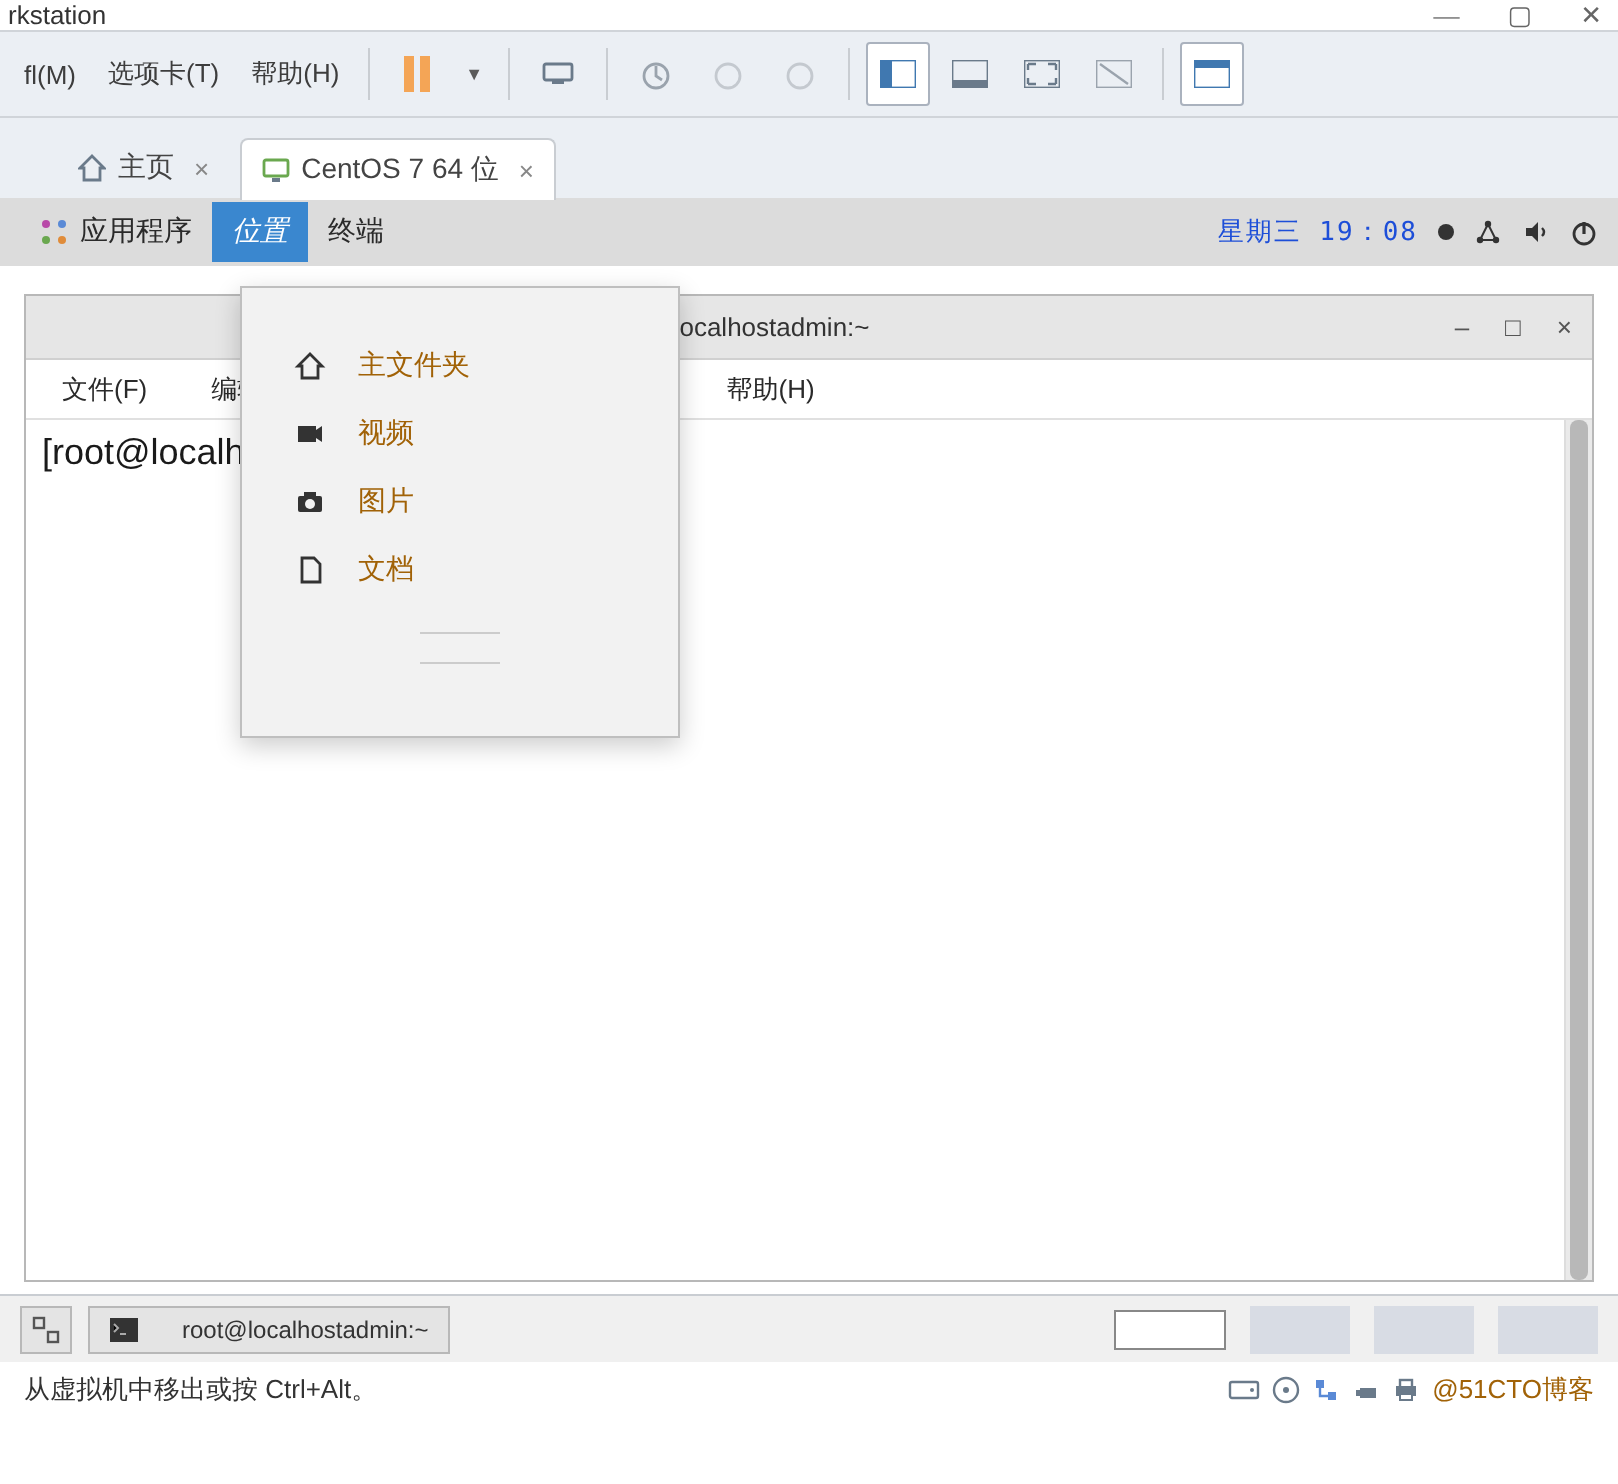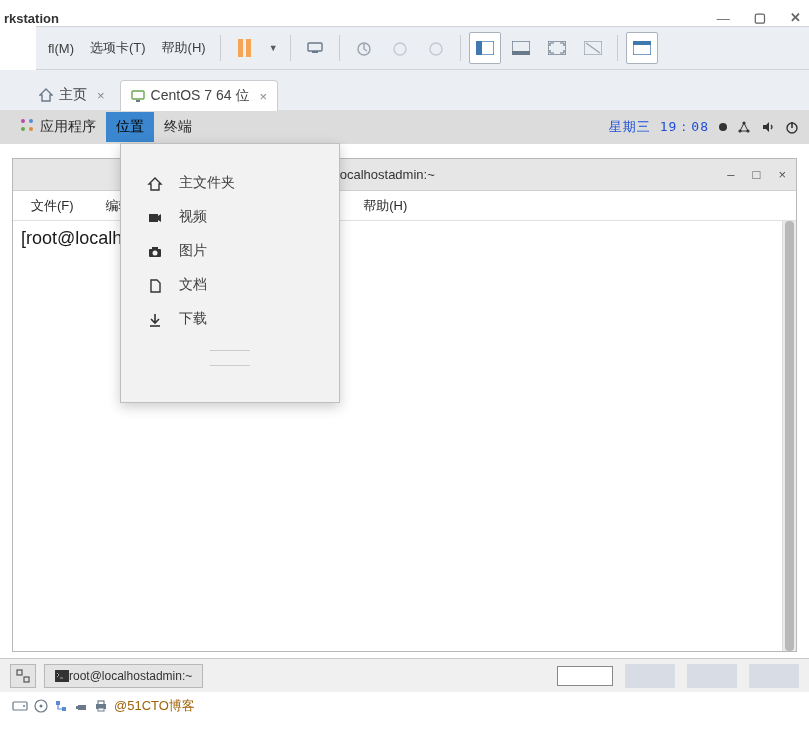--- a/index.html
+++ b/index.html
@@ -1,70 +1,70 @@
 <!DOCTYPE html>
 <html><head>
   <meta charset="utf-8">
   <style>
     * { box-sizing: border-box; margin: 0; padding: 0; font-family: "Segoe UI", "Microsoft YaHei", sans-serif; }
     body { width: 809px; height: 742px; background: #fff; overflow: hidden; position: relative; }
     
     
-    .outer-titlebar { height: 26px; display: flex; align-items: flex-end; justify-content: space-between; padding: 0 8px 0 4px; font-size: 13px; color: #333; font-weight: bold; }
+    .outer-titlebar { height: 15px; display: flex; align-items: flex-start; justify-content: space-between; padding: 0 8px 0 4px; font-size: 13px; color: #333; }
     .outer-titlebar .controls { display: flex; gap: 24px; color: #666; }
     .outer-titlebar .controls span { cursor: default; font-family: "Segoe UI Symbol"; }
     
     
-    .toolbar { height: 44px; background: #ebeff4; border-top: 1px solid #d0d4d9; border-bottom: 1px solid #d0d4d9; display: flex; align-items: center; padding: 0 6px; gap: 4px; font-size: 13px; color: #3d3d3d; margin-left: 36px; }
+    .toolbar { height: 44px; background: #ebeff4; border-top: 1px solid #d0d4d9; border-bottom: 1px solid #d0d4d9; display: flex; align-items: center; padding: 0 6px; gap: 4px; font-size: 13px; color: #3d3d3d; }
     .toolbar .menu-item { padding: 4px 6px; cursor: default; }
     .toolbar .sep { width: 1px; height: 26px; background: #c9cdd2; margin: 0 4px; }
     .toolbar .icon-btn { width: 32px; height: 32px; display: flex; align-items: center; justify-content: center; color: #5a5a5a; }
     .toolbar .icon-btn.active { background: #fff; border: 1px solid #aab2be; border-radius: 2px; }
     .pause-bars { display: inline-flex; gap: 3px; }
     .pause-bars > div { width: 5px; height: 18px; background: #f4a556; }
     .dropdown-arrow { font-size: 9px; color: #5a5a5a; padding: 0 4px; }
     
     
     .tab-bar { height: 40px; background: #ebeff4; display: flex; align-items: flex-end; padding: 0 28px; gap: 4px; }
     .tab { display: flex; align-items: center; gap: 6px; padding: 6px 10px; font-size: 14px; color: #444; border: 1px solid transparent; border-bottom: none; border-radius: 4px 4px 0 0; }
     .tab.active { background: #fff; border-color: #c9cdd2; position: relative; bottom: -1px; }
     .tab .close-x { color: #888; font-size: 13px; margin-left: 4px; }
     .tab .home-icon { color: #6a7a8a; }
     
     
     .gnome-panel { height: 34px; background: #dcdcdc; display: flex; align-items: center; padding: 0 10px; font-size: 14px; color: #2a2a2a; }
-    .gnome-panel .app-item { display: flex; gap: 6px; padding: 6px 10px; cursor: default; }
-    .gnome-panel .app-item.selected { background: #3a87cf; color: #000000; }
+    .gnome-panel .app-item { display: flex; align-items: center; gap: 6px; padding: 6px 10px; cursor: default; }
+    .gnome-panel .app-item.selected { background: #3a87cf; color: #ffffff; font-style: italic; }
     .gnome-panel .spacer { flex: 1; }
     .gnome-panel .status { display: flex; align-items: center; gap: 10px; color: #1d4ed8; font-size: 13px; }
     .gnome-panel .status .time { font-family: monospace; letter-spacing: 1px; }
     .gnome-panel .status .dot { width: 8px; height: 8px; background: #333; border-radius: 50%; }
     
     
     .dropdown { position: absolute; left: 120px; top: 143px; width: 220px; background: #f2f2f2; border: 1px solid #bfbfbf; box-shadow: 0 4px 12px rgba(0,0,0,.2); padding: 22px 0; z-index: 100; }
     .dropdown::before { content: ""; position: absolute; top: -8px; left: 22px; border: 8px solid transparent; border-bottom-color: #f2f2f2; }
-    .dropdown .dd-item { display: flex; align-items: flex-end; gap: 14px; padding: 8px 26px; font-size: 14px; color: #404040; cursor: default; }
+    .dropdown .dd-item { display: flex; align-items: center; gap: 14px; padding: 8px 26px; font-size: 14px; color: #a16207; cursor: default; }
     .dropdown .dd-sep { width: 40px; height: 1px; background: #ccc; margin: 14px auto; }
     .dropdown .dd-icon { width: 18px; text-align: center; color: #3a3a3a; }
     
     
     .terminal-window { margin: 14px 12px 0 12px; border: 1px solid #b8b8b8; background: #fff; }
     .term-titlebar { height: 32px; background: #e6e6e6; border-bottom: 1px solid #d0d0d0; display: flex; align-items: center; font-size: 13px; color: #333; }
     .term-titlebar .title-text { flex: 1; text-align: center; }
     .term-titlebar .win-btns { display: flex; gap: 18px; padding-right: 10px; color: #555; }
     .term-menubar { height: 30px; display: flex; align-items: center; gap: 20px; padding: 0 12px; font-size: 13px; color: #2a2a2a; border-bottom: 1px solid #e0e0e0; }
     .term-menubar .m-item { padding: 4px 6px; }
     .term-body { display: flex; height: 430px; }
     .term-content { flex: 1; padding: 6px 8px; font-family: "Consolas", monospace; font-size: 18px; color: #1a1a1a; background: #fff; }
     .term-scrollbar { width: 14px; background: #eaeaea; border-left: 1px solid #ddd; position: relative; }
     .term-scrollbar .thumb { position: absolute; top: 0; left: 2px; right: 2px; height: 100%; background: #b8b8b8; border-radius: 4px; }
     
     
     .bottom-taskbar { height: 34px; background: #f0f0f0; border-top: 1px solid #c9cdd2; display: flex; align-items: center; padding: 0 10px; gap: 8px; margin-top: 6px; }
-    .bottom-taskbar .task-btn { height: 24px; padding: 0 10px; border: 1px solid #b8b8b8; background: #e4e4e4; font-size: 12px; display: flex; align-items: center; gap: 0; color: #333; }
+    .bottom-taskbar .task-btn { height: 24px; padding: 0 10px; border: 1px solid #b8b8b8; background: #e4e4e4; font-size: 12px; display: flex; align-items: center; gap: 22px; color: #333; }
     .bottom-taskbar .spacer { flex: 1; }
     .bottom-taskbar .tray-box { width: 56px; height: 20px; border: 1px solid #888; background: #fff; }
     .bottom-taskbar .tray-sep { width: 50px; height: 24px; background: #d8dce4; margin-left: 4px; }
     
     
     .status-line { height: 28px; display: flex; align-items: center; justify-content: space-between; padding: 0 12px; font-size: 13px; color: #333; }
     .status-line .icons { display: flex; gap: 6px; color: #6a7a8a; font-size: 14px; align-items: center; }
     .status-line .watermark { color: #a16207; font-size: 13px; }
     
     svg { display: block; }
@@ -246,29 +246,20 @@
       </span>
     <span>图片</span>
   </div>
   <div class="dd-item">
     <span class="dd-icon">
         <svg width="16" height="16" viewBox="0 0 16 16">
           <path d="M4 2 L10 2 L13 5 L13 14 L4 14 Z" fill="none" stroke="#333" stroke-width="1.4"></path>
         </svg>
       </span>
     <span>文档</span>
-  </div>
-  <div class="dd-item">
-    <span class="dd-icon">
-        <svg width="16" height="16" viewBox="0 0 16 16">
-          <path d="M8 2 L8 10 M4 7 L8 11 L12 7" stroke="#333" stroke-width="1.6" fill="none"></path>
-          <line x1="3" y1="14" x2="13" y2="14" stroke="#333" stroke-width="1.6"></line>
-        </svg>
-      </span>
-    <span>下载</span>
   </div>
   <div class="dd-sep"></div>
   <div class="dd-sep"></div>
 </div>
 
 <div class="terminal-window">
   <div class="term-titlebar">
     <span class="title-text">oot@localhostadmin:~</span>
     <div class="win-btns">
       <span>–</span>
@@ -310,20 +301,21 @@
     <span>root@localhostadmin:~</span>
   </div>
   <div class="spacer"></div>
   <div class="tray-box"></div>
   <div class="tray-sep"></div>
   <div class="tray-sep"></div>
   <div class="tray-sep"></div>
 </div>
 
 <div class="status-line">
+  <span>从虚拟机中移出或按 Ctrl+Alt。</span>
   <div class="icons">
     <span>
         <svg width="16" height="14" viewBox="0 0 16 14">
           <rect x="1" y="3" width="14" height="8" rx="1" fill="none" stroke="#6a7a8a" stroke-width="1.2"></rect>
           <circle cx="12" cy="7" r="1" fill="#6a7a8a"></circle>
         </svg>
       </span>
     <span>
         <svg width="14" height="14" viewBox="0 0 14 14">
           <circle cx="7" cy="7" r="6" fill="none" stroke="#6a7a8a" stroke-width="1.2"></circle>

